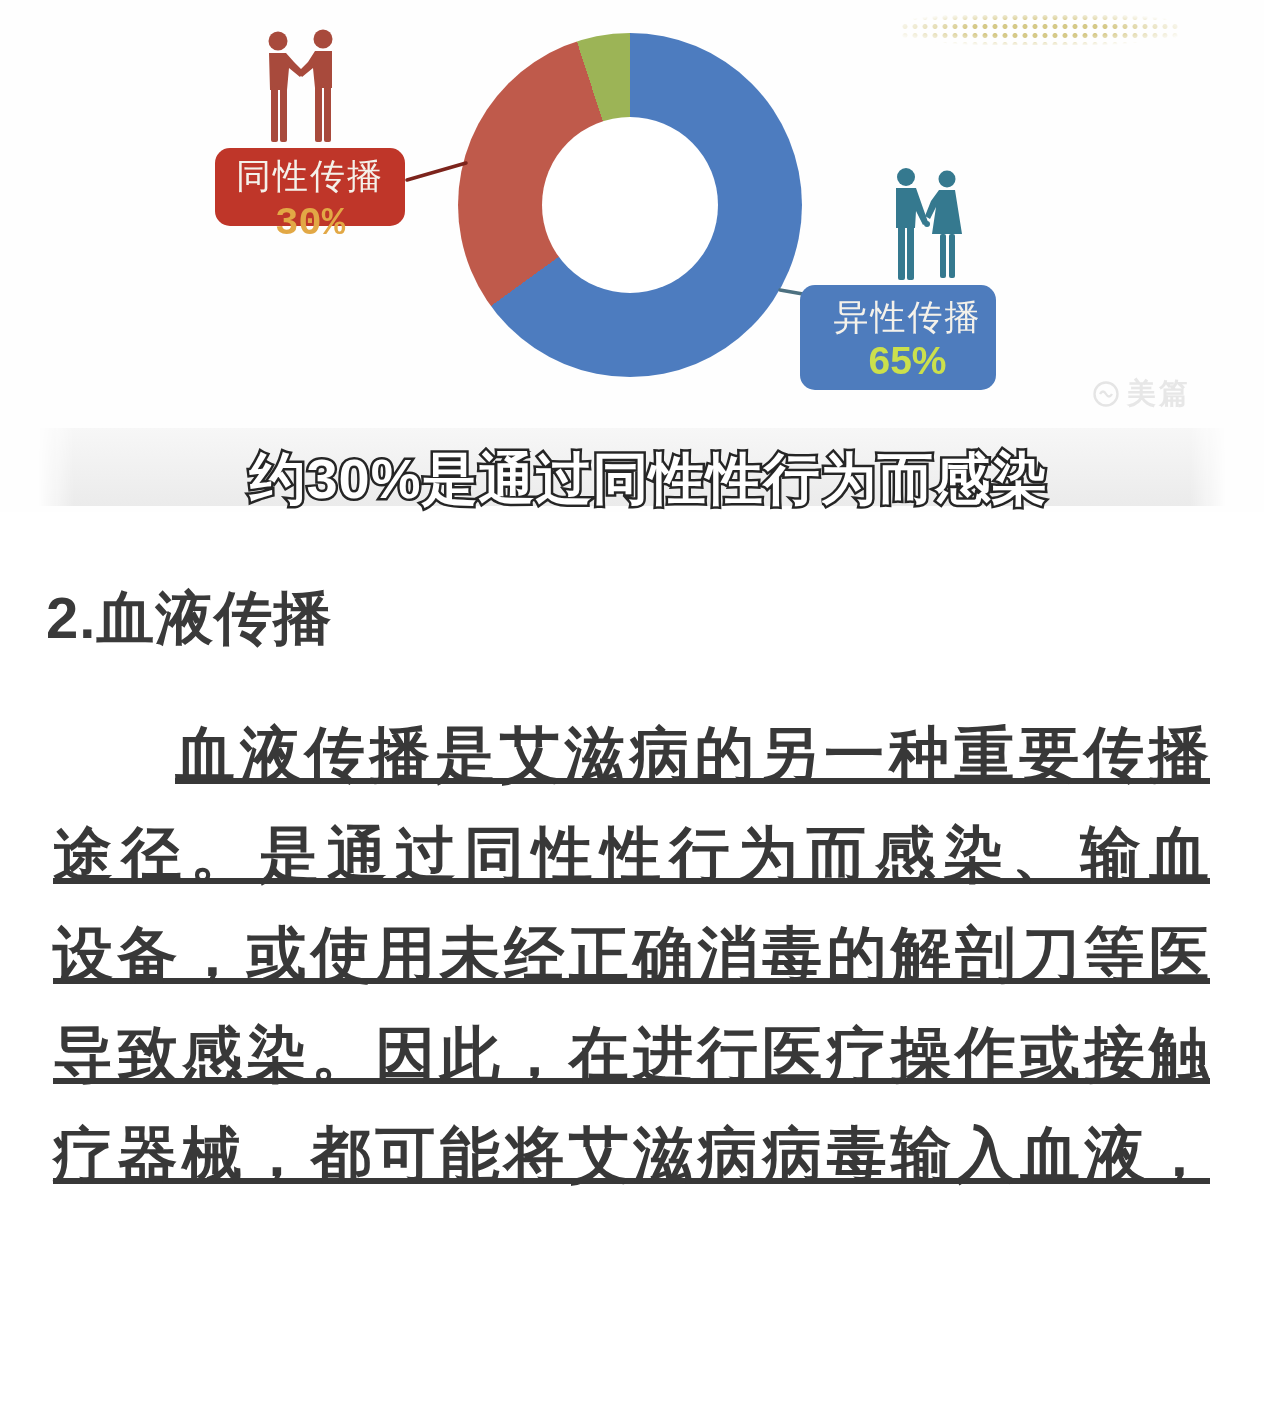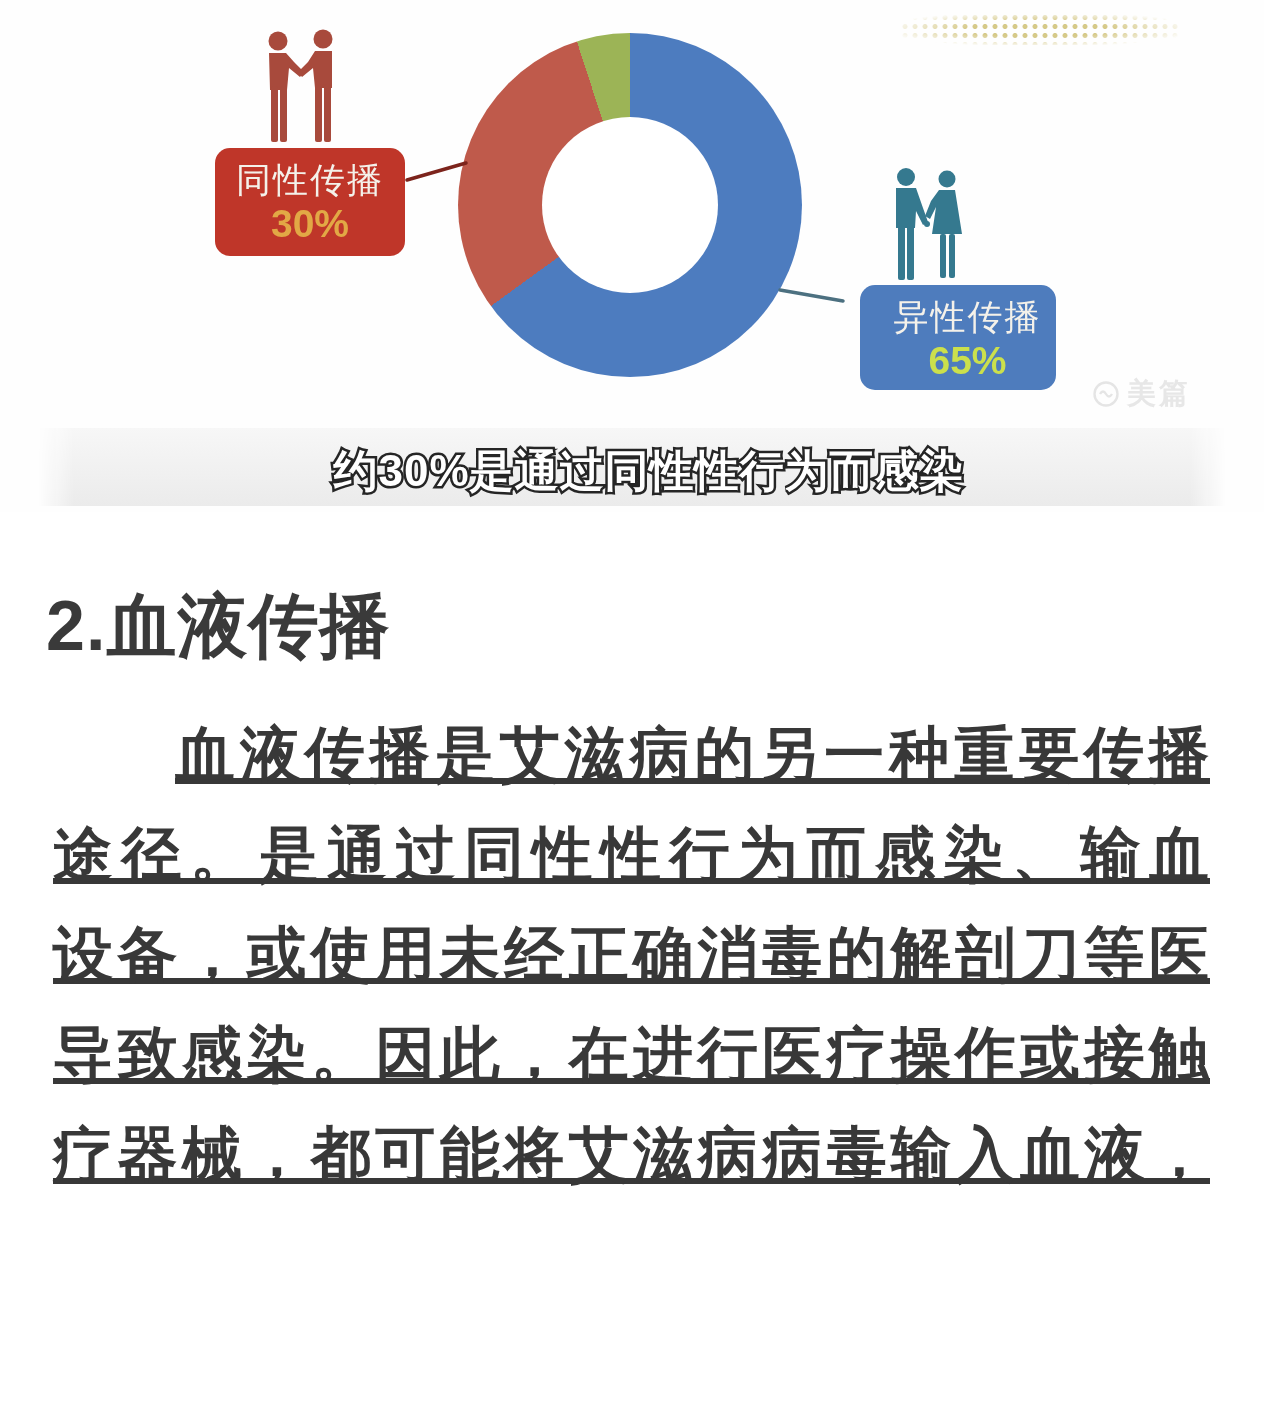--- a/index.html
+++ b/index.html
@@ -24,41 +24,41 @@
 
   .leaders { position:absolute; left:0; top:0; width:1264px; height:512px; pointer-events:none; }
 
   .fig-svg { position:absolute; }
   .fig-red { left:246px; top:28px; }
   .fig-blue { left:884px; top:166px; }
 
   .callout { position:absolute; border-radius:15px; text-align:center; padding-top:9px; }
   .callout .lbl { font-size:35px; color:#f4f1ea; letter-spacing:2px; line-height:1.3; }
   .callout .pct { font-size:39px; font-weight:bold; line-height:1.1; }
-  .callout-red { left:215px; top:148px; width:190px; height:108px; background:#bf3629; }
+  .callout-red { left:215px; top:148px; width:190px; height:78px; background:#bf3629;font-family:Liberation Mono, monospace; }
   .callout-red .pct { color:#e2a845; }
-  .callout-blue { left:860px; top:285px; width:196px; height:105px; background:#4e7cbd;padding-left:19px; }
+  .callout-blue { left:800px; top:285px; width:196px; height:105px; background:#4e7cbd;padding-left:19px; }
   .callout-blue .pct { color:#cbe04c; }
 
   .watermark { position:absolute; left:1092px; top:374px; display:flex; align-items:center; gap:7px;
     color:#e5e5e5; }
   .watermark .wm-text { font-size:29px; letter-spacing:3px; font-weight:bold; color:#e7e7e7; }
 
   .caption-band { position:absolute; left:38px; top:428px; width:1188px; height:78px;
     background:linear-gradient(to bottom,#f7f7f7,#ebebeb);
     -webkit-mask-image:linear-gradient(to right, transparent, #000 3%, #000 97%, transparent);
     mask-image:linear-gradient(to right, transparent, #000 3%, #000 97%, transparent); }
 
   .caption { position:absolute; left:0; top:442px; width:100%; text-align:center; text-indent:34px;
-    font-size:44px; font-weight:bold; letter-spacing:1px; color:#ffffff;
+    font-size:56px; font-weight:bold; letter-spacing:1px; color:#ffffff;
     -webkit-text-stroke:5px #262626; paint-order:stroke fill;
     text-shadow:0 0 1px #262626; }
 
   
-  .article-heading { position:absolute; left:46px; top:580px; font-size:70px; font-weight:600;
+  .article-heading { position:absolute; left:46px; top:580px; font-size:58px; font-weight:600;
     color:#3a3a3a; letter-spacing:1px; }
 
   .para { position:absolute; left:53px; top:705px; width:1157px; color:#383838;text-decoration:underline; }
   .pline { font-size:60px; font-weight:600; line-height:100px; letter-spacing:1px;
     text-align:justify; text-align-last:justify; white-space:nowrap; }
   .pline.first { text-indent:122px; }
   .pline.last { text-align-last:left; }
 </style>
 </head>
 <body>

